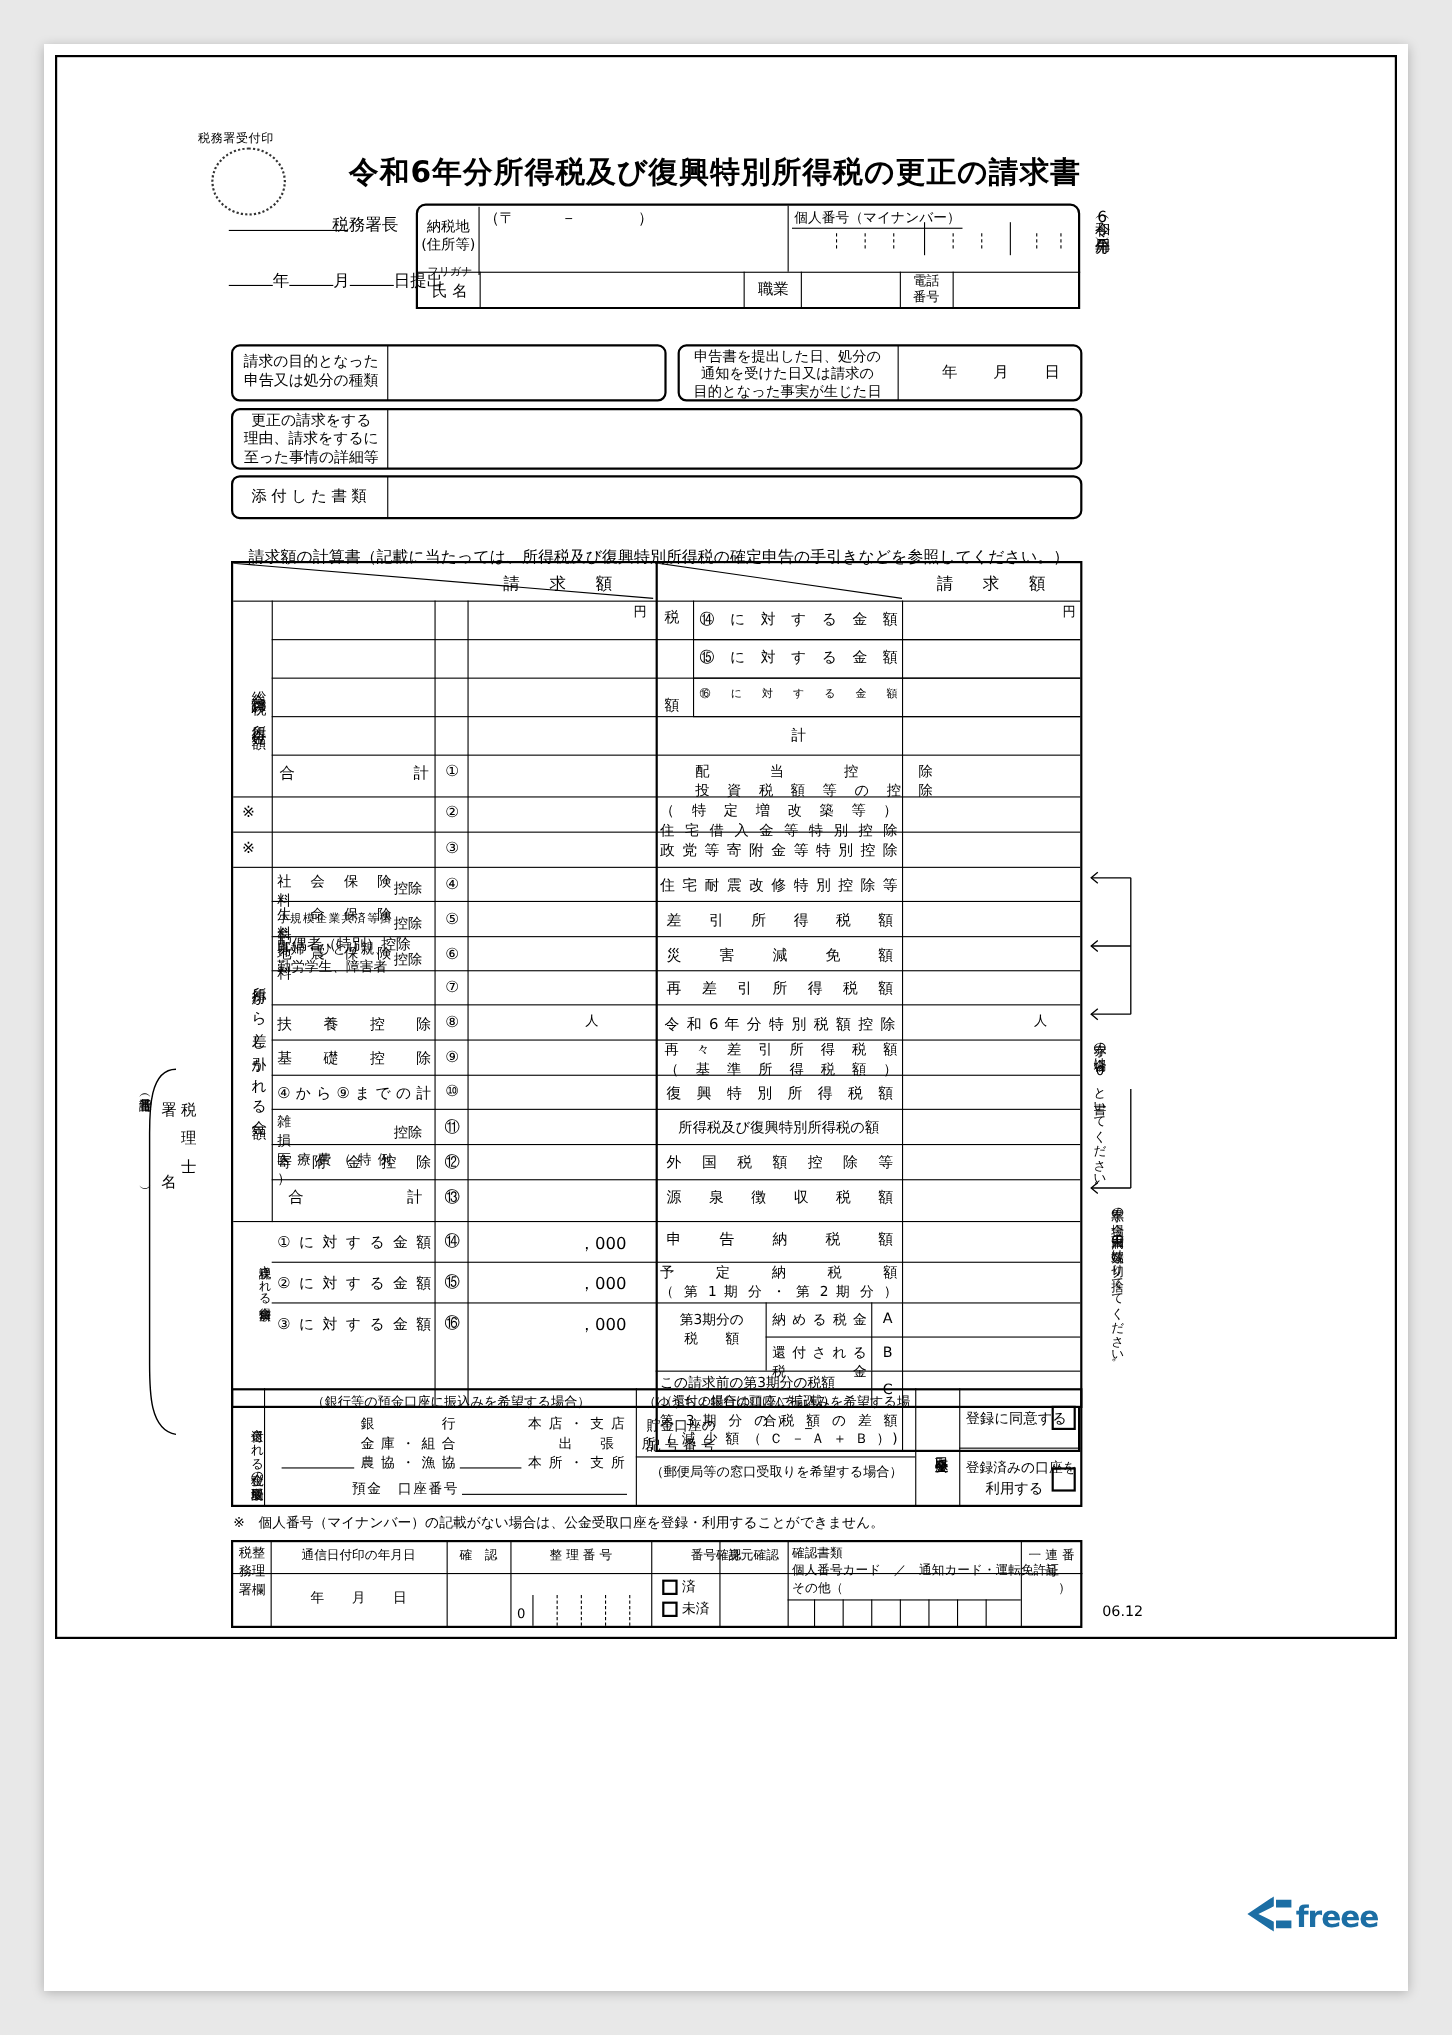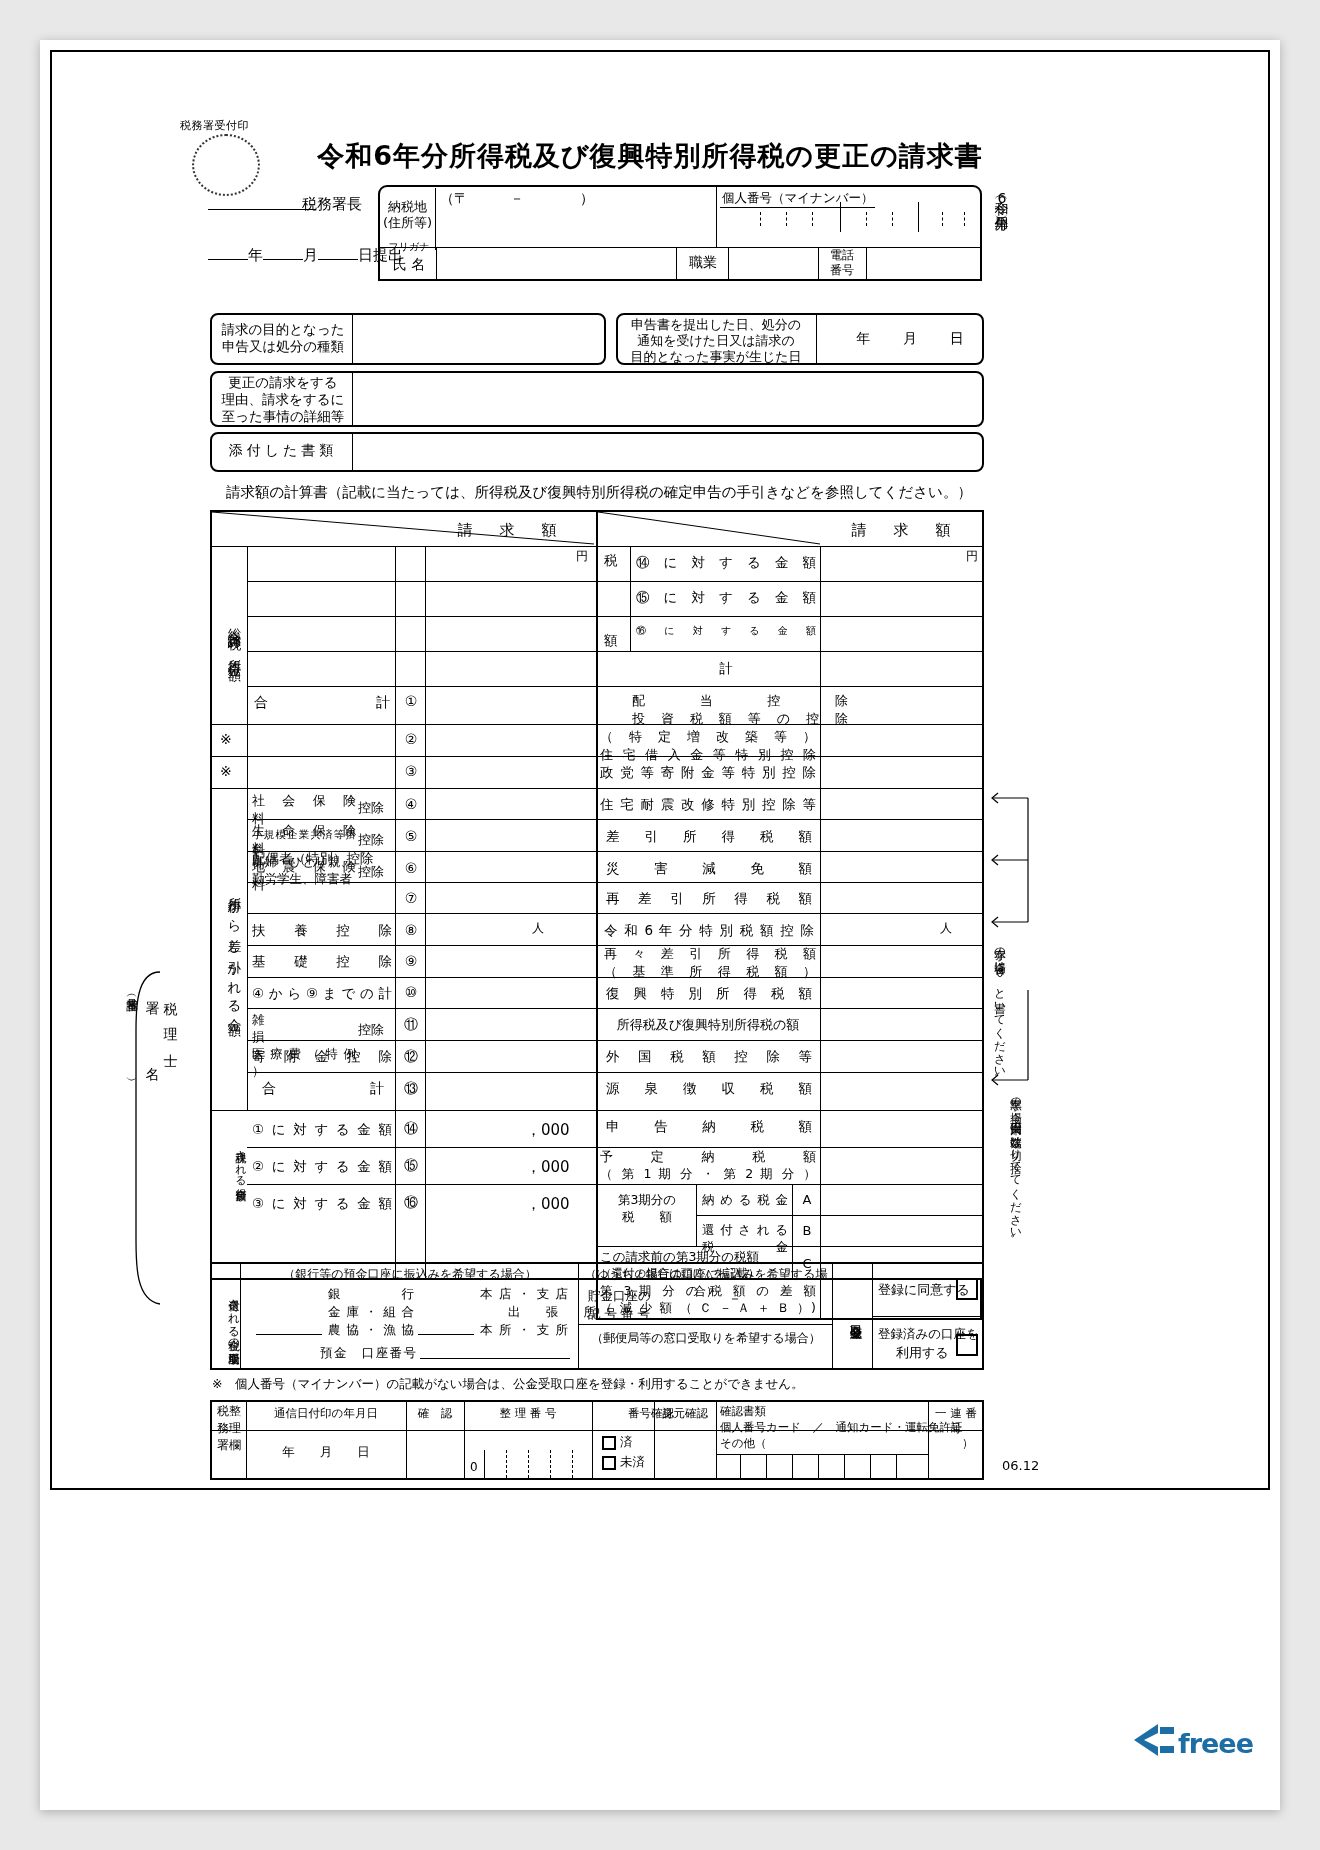--- a/index.html
+++ b/index.html
@@ -80,21 +80,21 @@
   #b2lab { left:580px; top:277px; width:192px; font-size:13px; line-height:16px; text-align:center;}
   #b2sep { left:776px; top:274px; height:50px; border-left:1px solid #000;}
   #b2date { left:800px; top:290px; width:140px; font-size:14px; display:flex; justify-content:space-around;}
   #b3 { left:170px; top:331px; width:774px; height:56px;}
   #b3lab { left:176px; top:334px; width:134px; font-size:13.5px; line-height:17px; text-align:center;}
   #b3sep { left:312px; top:332px; height:54px; border-left:1px solid #000;}
   #b4 { left:170px; top:392px; width:774px; height:40px;}
   #b4lab { left:176px; top:402px; width:134px; font-size:14px; text-align:center; letter-spacing:4px;}
   #b4sep { left:312px; top:393px; height:38px; border-left:1px solid #000;}
 
-  #calc-note { left:170px; top:443px; font-size:14.5px;padding-left:16px;}
+  #calc-note { left:170px; top:457px; font-size:14.5px;padding-left:16px;}
 
   
   #mtab { left:170px; top:470px; width:774px; height:770px; border:2px solid #000;}
   #mtab-mid { left:556px; top:470px; height:770px; border-left:2px solid #000;}
 
   .hline { position:absolute; border-top:1px solid #000;}
   .hline2 { position:absolute; border-top:1.6px solid #000;}
   .vline { position:absolute; border-left:1px solid #000;}
   .sp { text-align:justify; text-align-last:justify; }
   .numcirc { position:absolute; font-size:14px; text-align:center;}

